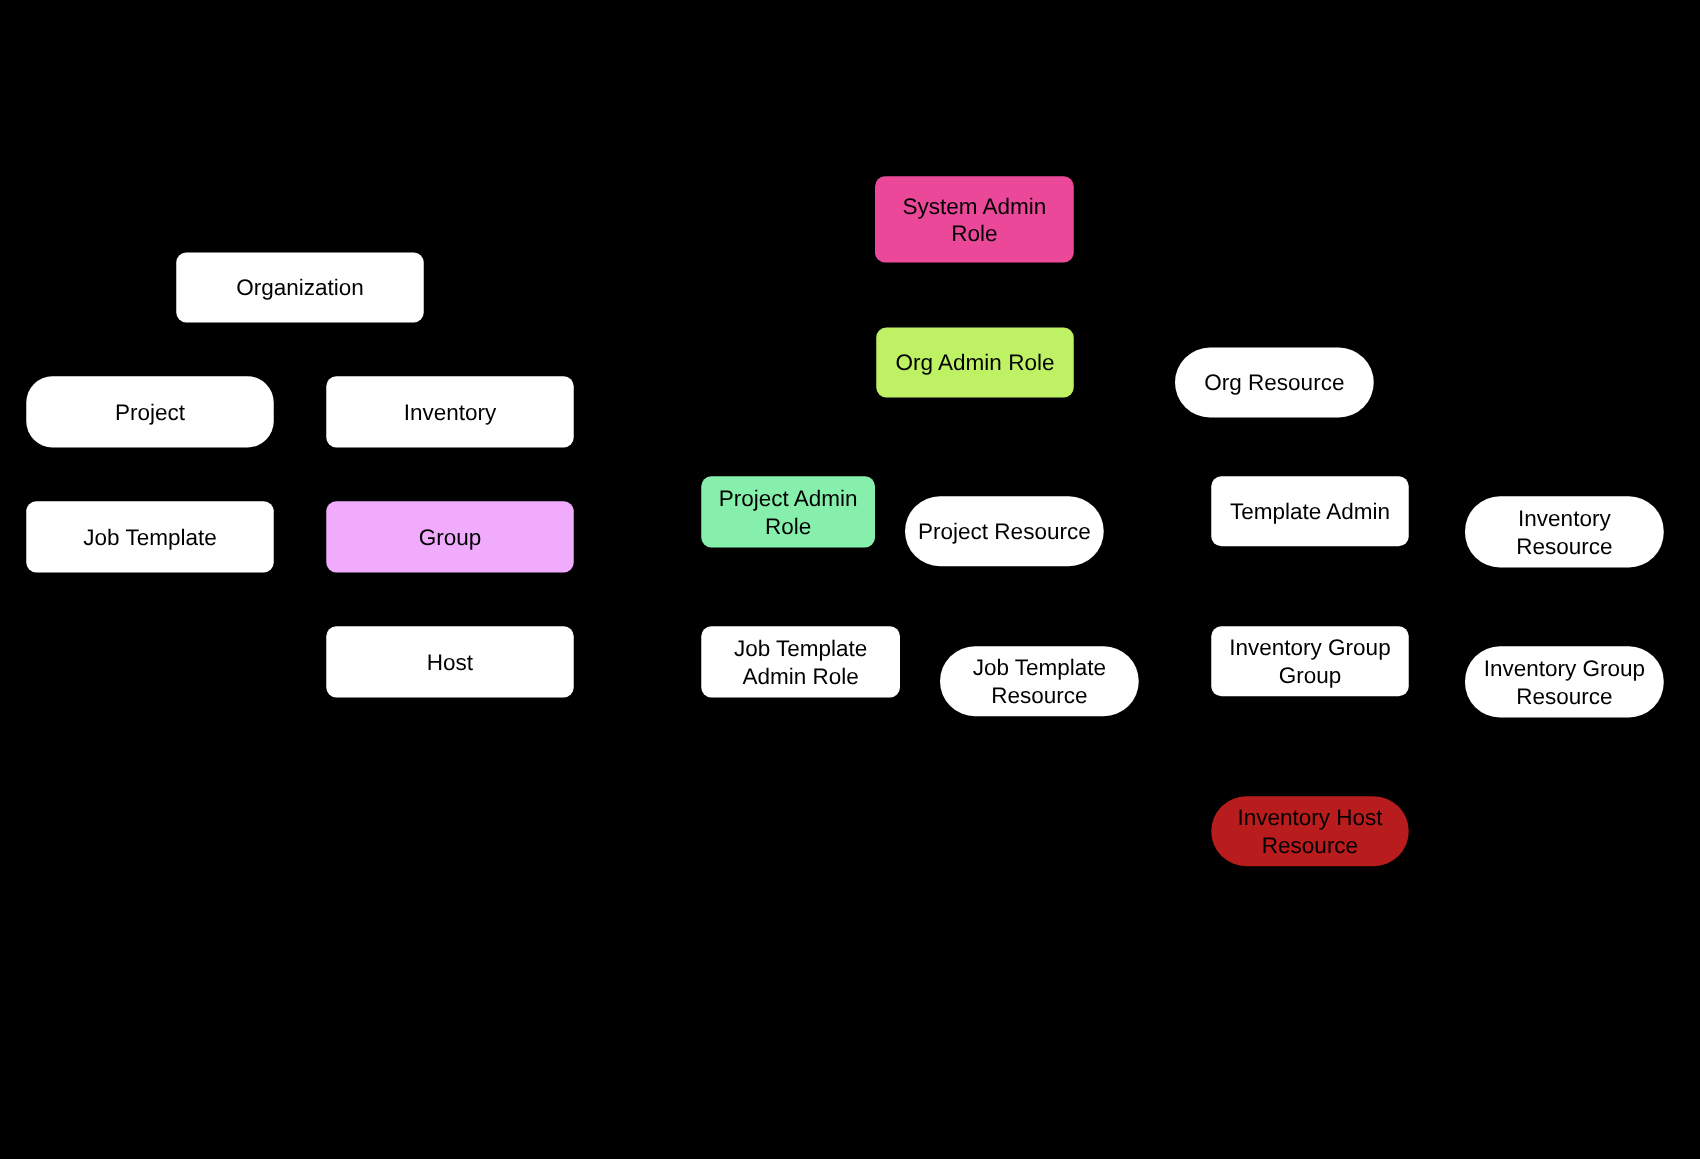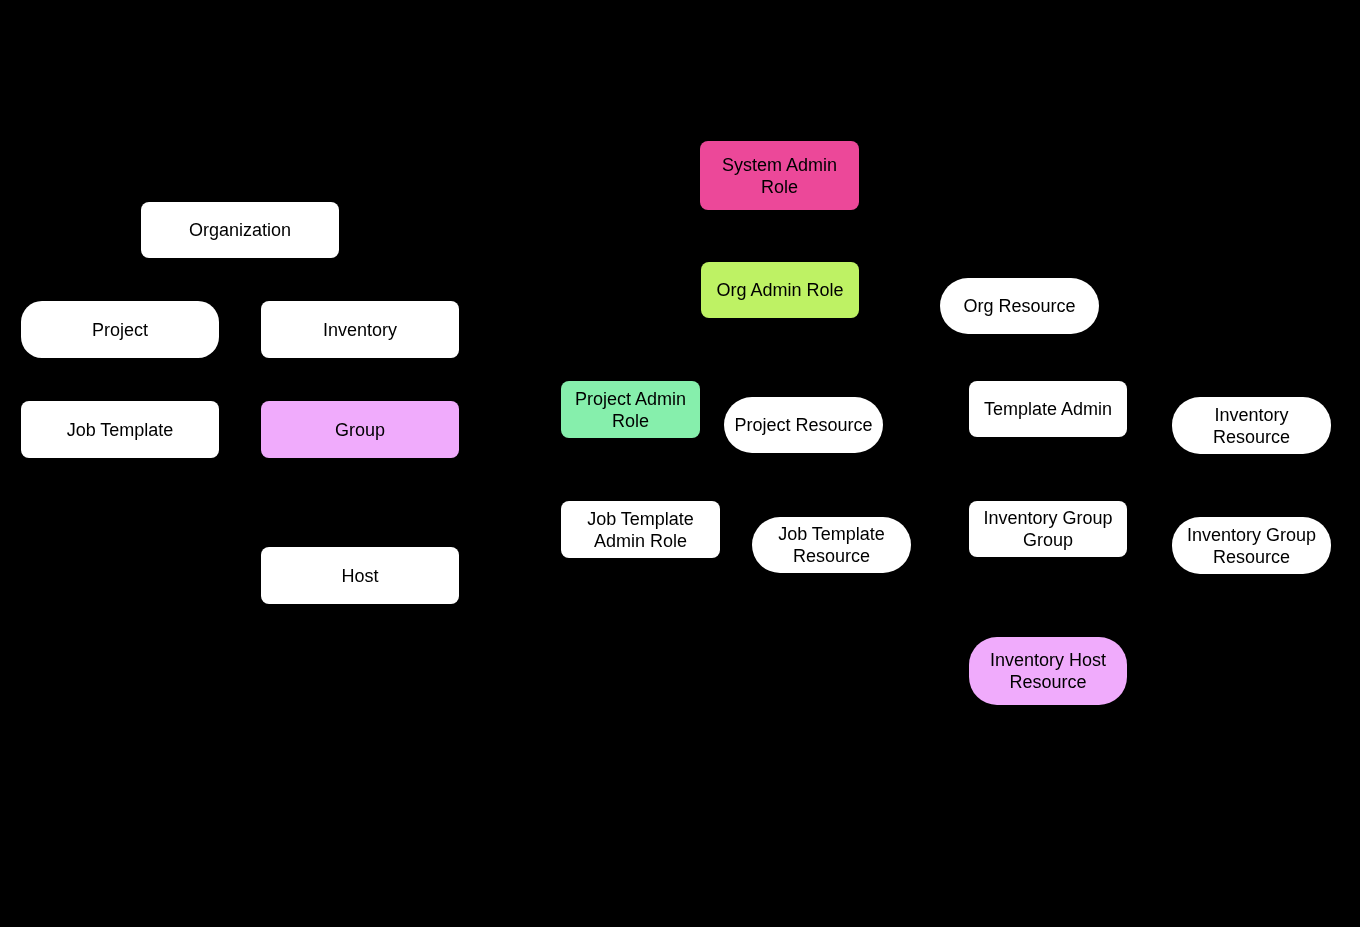--- a/index.html
+++ b/index.html
@@ -62,21 +62,21 @@
     <div class="node rect" style="left: 21px; top: 401px; width: 198px; height: 57px; background: rgb(255, 255, 255); color: rgb(0, 0, 0);">
       <div class="node-label">
         <div>Job Template</div>
       </div>
     </div>
     <div class="node rect" style="left: 261px; top: 401px; width: 198px; height: 57px; background: #f0abfc; color: rgb(0, 0, 0);">
       <div class="node-label">
         <div>Group</div>
       </div>
     </div>
-    <div class="node rect" style="left: 261px; top: 501px; width: 198px; height: 57px; background: rgb(255, 255, 255); color: rgb(0, 0, 0); margin-top: 46px;">
+    <div class="node rect" style="left: 261px; top: 501px; width: 198px; height: 57px; background: rgb(255, 255, 255); color: rgb(0, 0, 0);">
       <div class="node-label">
         <div>Host</div>
       </div>
     </div>
     <div class="node rect" style="left: 700px; top: 141px; width: 159px; height: 69px; background: #ec4899; color: rgb(0, 0, 0);">
       <div class="node-label">
         <div>System Admin</div>
         <div>Role</div>
       </div>
     </div>
@@ -129,19 +129,19 @@
         <div>Inventory Group</div>
         <div>Group</div>
       </div>
     </div>
     <div class="node stadium" style="left: 1172px; top: 501px; width: 159px; height: 57px; background: rgb(255, 255, 255); color: rgb(0, 0, 0);">
       <div class="node-label">
         <div>Inventory Group</div>
         <div>Resource</div>
       </div>
     </div>
-    <div class="node stadium" style="left: 969px; top: 621px; width: 158px; height: 68px; background: #f0abfc; color: rgb(0, 0, 0);">
+    <div class="node stadium" style="left: 969px; top: 621px; width: 158px; height: 56px; background: #b91c1c; color: rgb(0, 0, 0);">
       <div class="node-label">
         <div>Inventory Host</div>
         <div>Resource</div>
       </div>
     </div>
   </div>
 
 </body></html>

